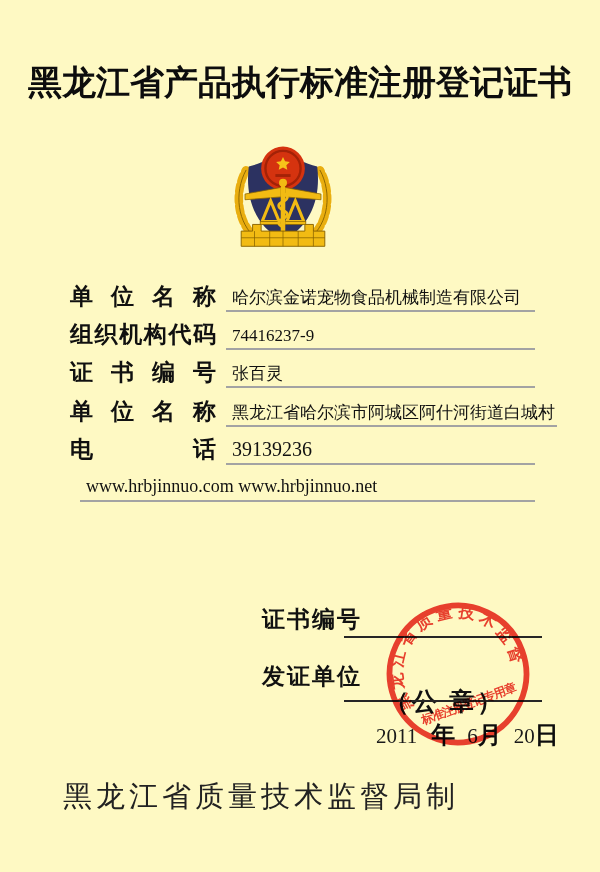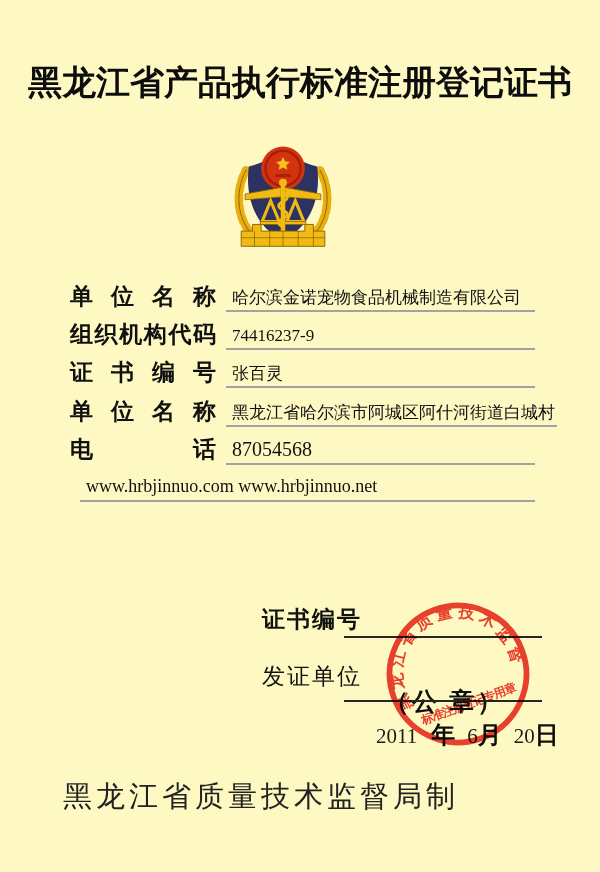--- a/index.html
+++ b/index.html
@@ -28,21 +28,21 @@
     white-space:nowrap; overflow:visible; min-height:24px;
     display:flex; align-items:flex-end;font-family:Liberation Serif, serif;
   }
   .row.r1{top:284px}.row.r2{top:322px}.row.r3{top:360px}
   .row.r4{top:399px}.row.r5{top:437px}.row.r6{top:474px}.row.r7{top:512px}
   .row.r5 .value,.row.r7 .value{font-size:20px}
   .row.r6 .value{font-size:18px}
   
   .cert-label   { position:absolute; left:262px; top:604px; font-size:23px; font-weight:bold; letter-spacing:2px; }
   .cert-line    { position:absolute; left:344px; top:636px; width:198px; border-top:2px solid #262626; }
-  .issuer-label { position:absolute; left:262px; top:661px; font-size:23px; font-weight:normal; letter-spacing:2px; }
+  .issuer-label { position:absolute; left:262px; top:661px; font-size:23px; font-weight:bold; letter-spacing:2px; }
   .issuer-value { position:absolute; left:384px; top:685px; font-size:25px; font-weight:bold; letter-spacing:3px; }
   .issuer-line  { position:absolute; left:344px; top:700px; width:198px; border-top:2px solid #262626; }
   .date-line { position:absolute; left:376px; top:719px; display:flex; align-items:baseline; }
   .date-line .num { font-size:21px; color:#1a1a1a; }
   .date-line .unit { font-size:24px; font-weight:bold; color:#0d0d0d; }
   .date-line .sp14{width:14px}.date-line .sp12{width:12px}
   
   .seal { position:absolute; left:381px; top:597px; width:154px; height:154px; opacity:.88; mix-blend-mode:multiply; }
   
   .footer {
@@ -112,21 +112,21 @@
   <div class="row r3">
     <div class="label">证书编号</div>
     <div class="value">张百灵</div>
   </div>
   <div class="row r4">
     <div class="label">单位名称</div>
     <div class="value">黑龙江省哈尔滨市阿城区阿什河街道白城村</div>
   </div>
   <div class="row r5">
     <div class="label">电话</div>
-    <div class="value">87054568</div>
+    <div class="value">39139236</div>
   </div>
   <div class="row r6">
     <div class="value">www.hrbjinnuo.com   www.hrbjinnuo.net</div>
   </div>
 
   <div class="cert-label">证书编号</div>
   <div class="cert-line"></div>
 
   <div class="issuer-label">发证单位</div>
   <div class="issuer-value">（公 章）</div>

